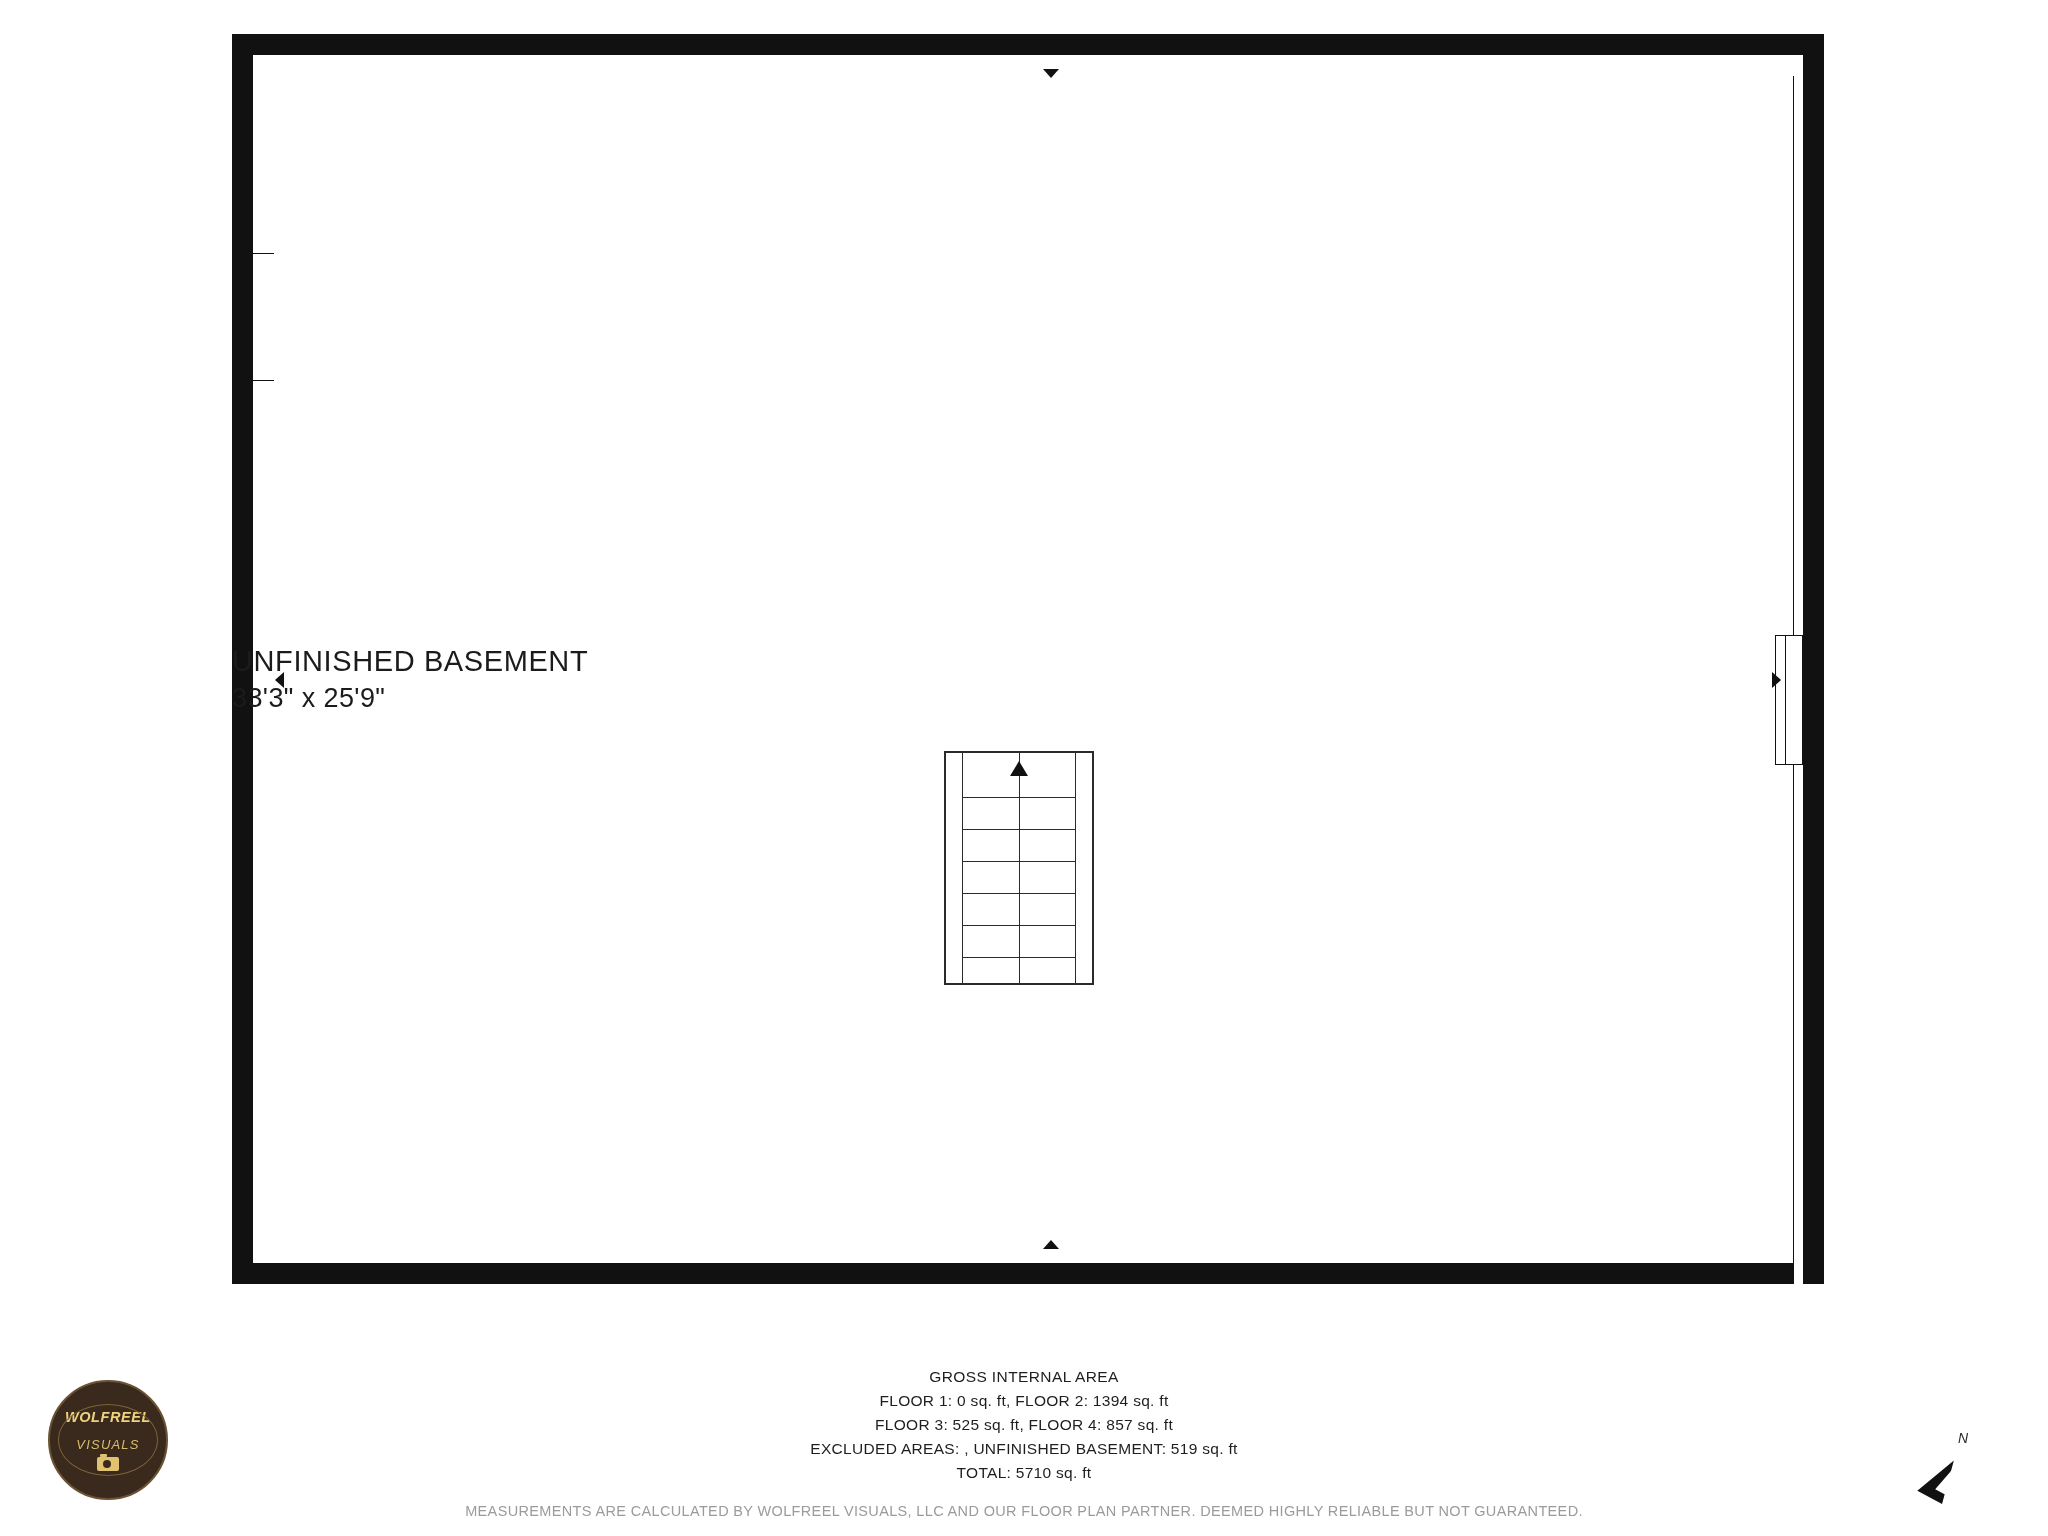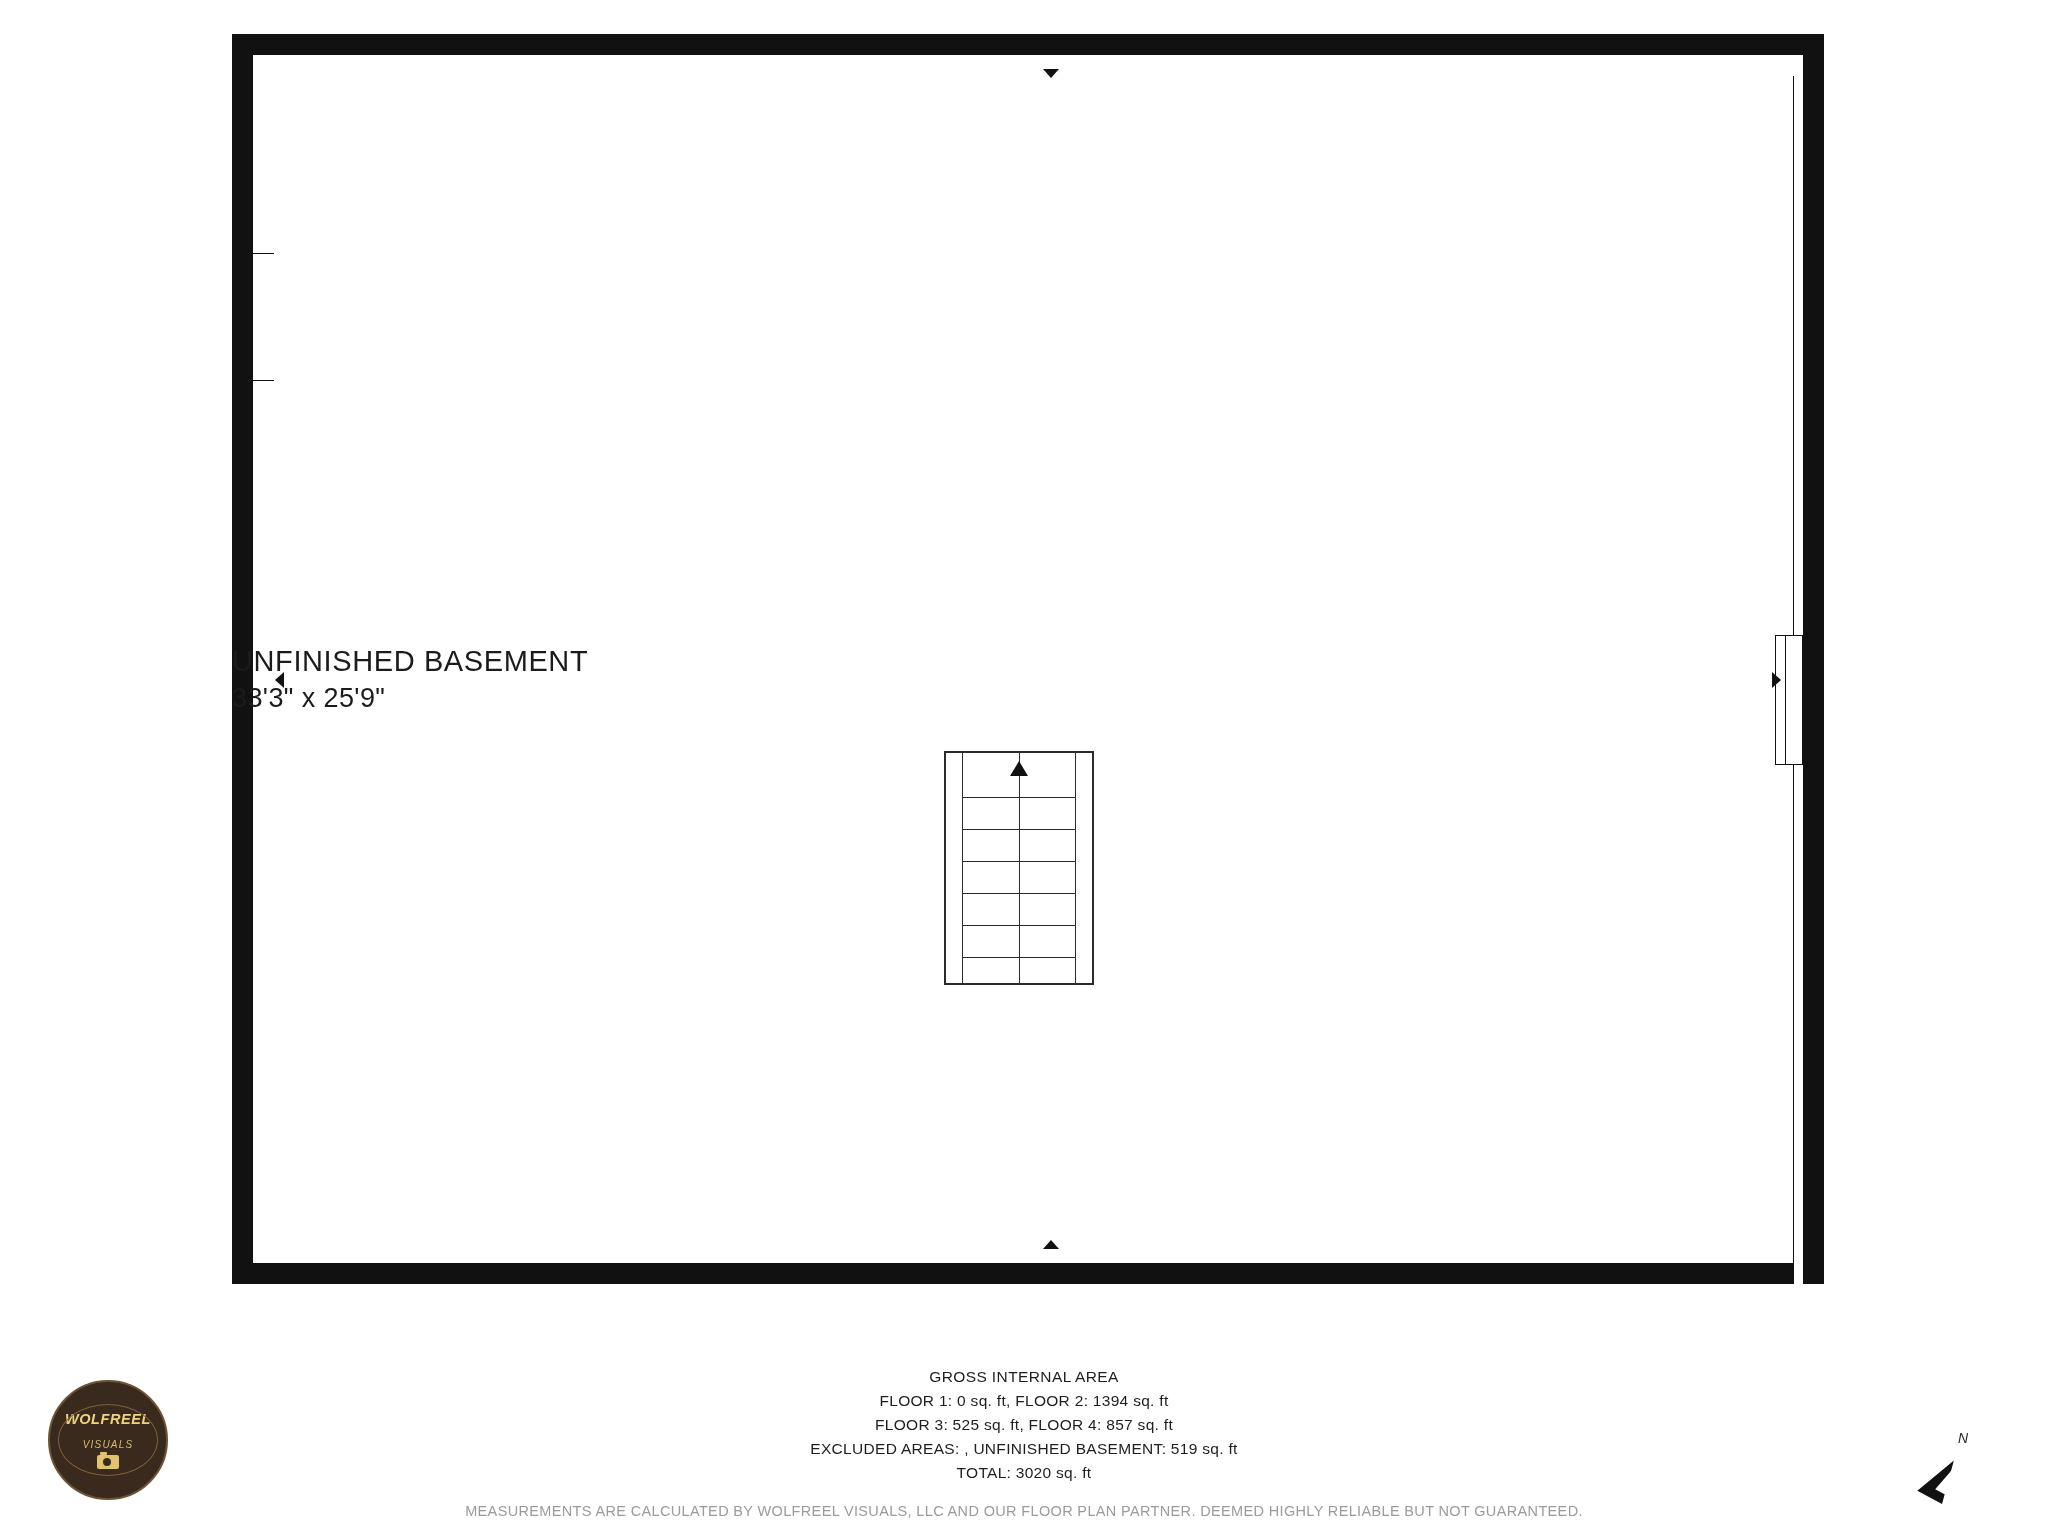--- a/index.html
+++ b/index.html
@@ -226,21 +226,21 @@
     justify-content: center;
     font-style: italic;
   }
   #logo .brand {
     font-size: 14.5px;
     font-weight: bold;
     letter-spacing: 0.6px;
     color: #f0d27d;
   }
   #logo .sub {
-    font-size: 10px;
+    font-size: 13px;
     letter-spacing: 1.2px;
     color: #d8bb6c;
     margin-top: 12px;
   }
   #logo .cam {
     margin-top: 5px;
     width: 22px;
     height: 14px;
     border-radius: 2px;
     background: #e0c271;
@@ -349,21 +349,21 @@
     <div class="up-arrow"></div>
   </div>
 
 </div>
 
 <div id="footer">
   <div class="title">GROSS INTERNAL AREA</div>
   <div class="line">FLOOR 1: 0 sq. ft, FLOOR 2: 1394 sq. ft</div>
   <div class="line">FLOOR 3: 525 sq. ft, FLOOR 4: 857 sq. ft</div>
   <div class="line">EXCLUDED AREAS: , UNFINISHED BASEMENT: 519 sq. ft</div>
-  <div class="line">TOTAL: 3020 sq. ft</div>
+  <div class="line">TOTAL: 5710 sq. ft</div>
   <div class="disclaimer">MEASUREMENTS ARE CALCULATED BY WOLFREEL VISUALS, LLC AND OUR FLOOR PLAN PARTNER. DEEMED HIGHLY RELIABLE BUT NOT GUARANTEED.</div>
 </div>
 
 <div id="logo">
   <div class="arcs"></div>
   <div class="brand">WOLFREEL</div>
   <div class="sub">VISUALS</div>
   <div class="cam"></div>
 </div>
 

